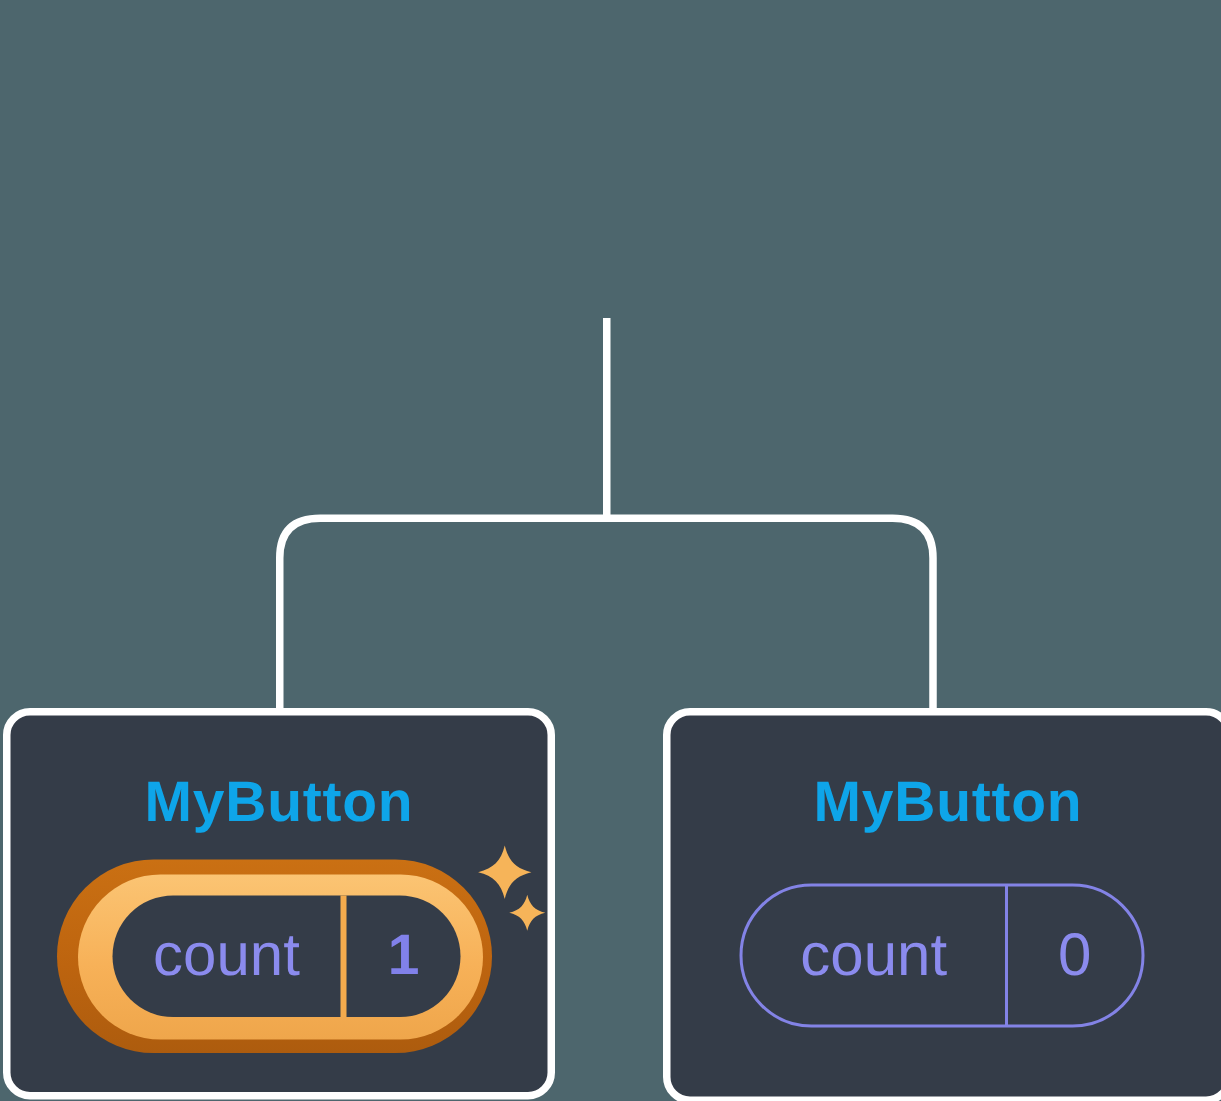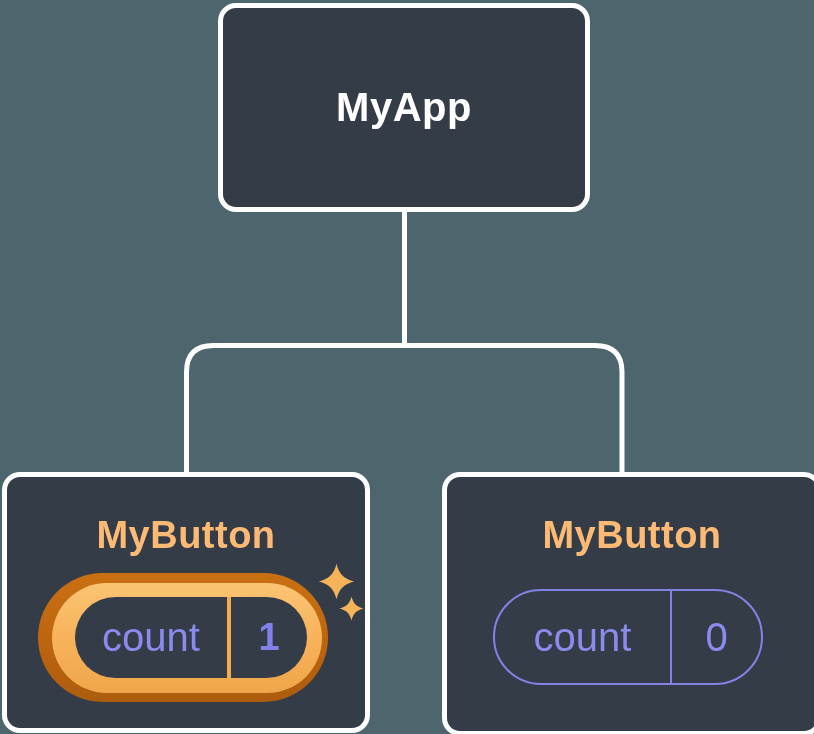--- a/index.html
+++ b/index.html
@@ -12,21 +12,21 @@
     position:absolute;box-sizing:border-box;z-index:1;
     background:#343c48;border:5px solid #ffffff;border-radius:18px;
   }
   .node-root{left:218px;top:3px;width:372px;height:209px;
     display:flex;align-items:center;justify-content:center;}
   .node-left{left:2px;top:472px;width:368px;height:261px;}
   .node-right{left:442px;top:472px;width:380px;height:264px;}
   .root-label{color:#ffffff;font-size:40px;font-weight:700;letter-spacing:.5px;}
   .child-label{
     position:absolute;left:0;right:0;top:36px;height:44px;line-height:44px;
-    text-align:center;color:#fdba74;font-size:38px;font-weight:700;letter-spacing:.5px;
+    text-align:center;color:#0ea5e9;font-size:38px;font-weight:700;letter-spacing:.5px;
   }
   
   .pill-hl{position:absolute;left:31px;top:96px;width:290px;height:129px;
     border-radius:65px;background:linear-gradient(180deg,#ca7013 0%,#bd640f 55%,#ad5c0e 100%);}
   .pill-hl-gold{position:absolute;left:14px;top:10px;right:6px;bottom:9px;
     border-radius:55px;background:linear-gradient(180deg,#fbc473 0%,#f7b158 55%,#efa64b 100%);}
   .pill-hl-inner{position:absolute;left:37px;top:24px;right:21px;bottom:24px;
     border-radius:41px;background:#343c48;}
   .pill-hl-divider{position:absolute;left:189px;top:24px;bottom:24px;width:4px;background:#f4ab4d;}
   .pill-hl-key{position:absolute;left:37px;top:24px;bottom:24px;width:152px;
@@ -48,23 +48,20 @@
 </head>
 <body>
 
 <div class="canvas">
 
   <svg class="connector-svg" width="814" height="734" viewBox="0 0 814 734">
     <path d="M404.5 212 L404.5 346" fill="none" stroke="#ffffff" stroke-width="5"></path>
     <path d="M186.5 473 L186.5 372 Q186.5 345.5 213.5 345.5 L595 345.5 Q622 345.5 622 372 L622 473" fill="none" stroke="#ffffff" stroke-width="5"></path>
   </svg>
 
-  <div class="node node-root">
-    <span class="root-label">MyApp</span>
-  </div>
 
   <div class="node node-left">
     <div class="child-label">MyButton</div>
 
     <div class="pill-hl">
       <div class="pill-hl-gold"></div>
       <div class="pill-hl-inner"></div>
       <div class="pill-hl-divider"></div>
       <div class="pill-hl-key">count</div>
       <div class="pill-hl-value">1</div>

